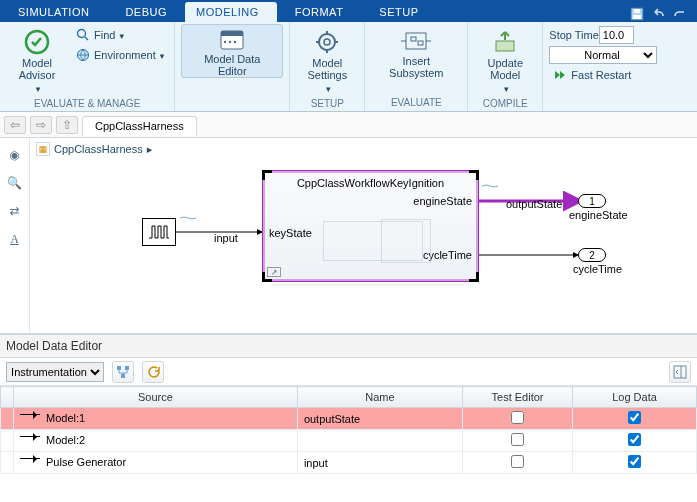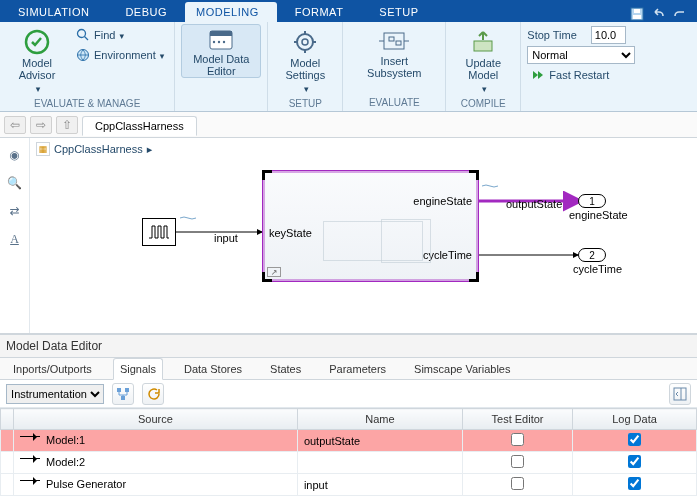--- a/index.html
+++ b/index.html
@@ -12,31 +12,31 @@
 .top-tabs .spacer { flex: 1; }
 .top-tabs .qat { display: flex; gap: 6px; padding-right: 10px; align-items: center; }
 .top-tabs .qat svg { display: block; }
 
 
 .ribbon { display: flex; background: #eaf4fb; height: 90px; border-bottom: 1px solid #b5c7d6; }
 .ribbon-group { display: flex; flex-direction: column; border-right: 1px solid #cfdde8; padding: 2px 6px 0 6px; }
 .ribbon-group .content { flex: 1; display: flex; align-items: flex-start; gap: 4px; }
 .ribbon-group .caption { text-align: center; font-size: 10px; color: #5f7a94; padding: 2px 0 3px 0; }
 .big-btn { display: flex; flex-direction: column; align-items: center; justify-content: flex-start; width: 62px; padding-top: 4px; cursor: pointer; border: 1px solid transparent; border-radius: 3px; }
-.big-btn.highlight { border: 1px solid #b3cce0; background: #d8e8f5; width: 80px; }
+.big-btn.highlight { border: 1px solid #b3cce0; background: #d8e8f5; width: 102px; }
 .big-btn .label { font-size: 11px; color: #254a6a; text-align: center; line-height: 12px; margin-top: 2px; }
 .big-btn .dd::after { content: "▾"; font-size: 9px; color: #254a6a; margin-left: 2px; }
 .small-btn-col { display: flex; flex-direction: column; gap: 2px; padding-top: 2px; }
 .small-btn { display: flex; align-items: center; gap: 4px; font-size: 11px; color: #254a6a; cursor: pointer; padding: 2px 4px; border-radius: 2px; }
 .small-btn .dd::after { content: "▾"; font-size: 9px; color: #254a6a; margin-left: 0; }
 .sim-col { display: flex; flex-direction: column; gap: 2px; padding-top: 2px; }
-.sim-row { display: flex; align-items: center; gap: 14px; }
+.sim-row { display: flex; align-items: center; gap: 0; }
 .sim-row label { font-size: 11px; color: #254a6a; }
 .sim-row input { width: 35px; height: 18px; font-size: 11px; border: 1px solid #a6b8c8; padding: 0 3px; }
-.sim-select { width: 108px; height: 18px; font-size: 11px; border: 1px solid #a6b8c8; background: #fff; }
+.sim-select { width: 108px; height: 18px; font-size: 11px; border: 1px solid #a6b8c8; background: #fff; padding-left: 30px; }
 
 
 .nav-bar { display: flex; align-items: center; height: 26px; background: #fafafa; border-bottom: 1px solid #cfd6dc; padding-left: 4px; gap: 4px; }
 .nav-arrow { width: 22px; height: 18px; border: 1px solid #d0d0d0; border-radius: 2px; background: #f0f0f0; display: flex; align-items: center; justify-content: center; color: #888; font-size: 12px; }
 .nav-tab { border: 1px solid #cfd6dc; border-bottom: 1px solid #fff; padding: 3px 12px; font-size: 11px; background: #fff; position: relative; top: 1px; border-radius: 3px 3px 0 0; }
 
 
 .canvas-area { display: flex; height: 196px; background: #fff; border-bottom: 1px solid #cfd6dc; }
 .canvas-gutter { width: 30px; border-right: 1px solid #e2e8ed; display: flex; flex-direction: column; align-items: center; gap: 10px; padding-top: 8px; }
 .canvas-gutter .gicon { width: 18px; height: 18px; display: flex; align-items: center; justify-content: center; color: #5a728a; font-size: 12px; cursor: pointer; }
@@ -292,48 +292,41 @@
         </svg>
     </div>
     <div class="lbl-input">input</div>
 
     <div class="block-center">
       <div class="hl"></div>
       <div class="corner tl"></div>
         <div class="corner tr"></div>
         <div class="corner bl"></div>
         <div class="corner br"></div>
+      <div class="title">CppClassWorkflowKeyIgnition</div>
       <div class="port-lbl" style="top:56px;left:6px">keyState</div>
       <div class="port-lbl" style="top:24px;right:6px">engineState</div>
       <div class="port-lbl" style="top:78px;right:6px">cycleTime</div>
       <div class="inner"></div>
         <div class="inner2"></div>
       <div class="ingo">↗</div>
     </div>
 
     <div class="port-text sig-eng" style="top:45px"></div>
     <div class="port-text sig-out">outputState</div>
 
     <div class="outport outport1">1</div>
     <div class="port-text out1-lbl">engineState</div>
     <div class="outport outport2">2</div>
     <div class="port-text out2-lbl">cycleTime</div>
   </div>
 </div>
 
 <div class="mde">
   <div class="mde-title">Model Data Editor</div>
-  <div class="mde-tabs">
-    <div class="mde-tab">Inports/Outports</div>
-    <div class="mde-tab active">Signals</div>
-    <div class="mde-tab">Data Stores</div>
-    <div class="mde-tab">States</div>
-    <div class="mde-tab">Parameters</div>
-    <div class="mde-tab">Simscape Variables</div>
-  </div>
   <div class="mde-toolbar">
     <select><option>Instrumentation</option></select>
     <div class="tbtn">
         <svg width="14" height="14">
           <rect x="1" y="1" width="4" height="4" fill="#6aa0d8"></rect>
           <rect x="9" y="1" width="4" height="4" fill="#6aa0d8"></rect>
           <rect x="5" y="9" width="4" height="4" fill="#6aa0d8"></rect>
           <path d="M3 5v3h8V5M7 8v1" stroke="#6aa0d8" fill="none"></path>
         </svg>
       </div>

